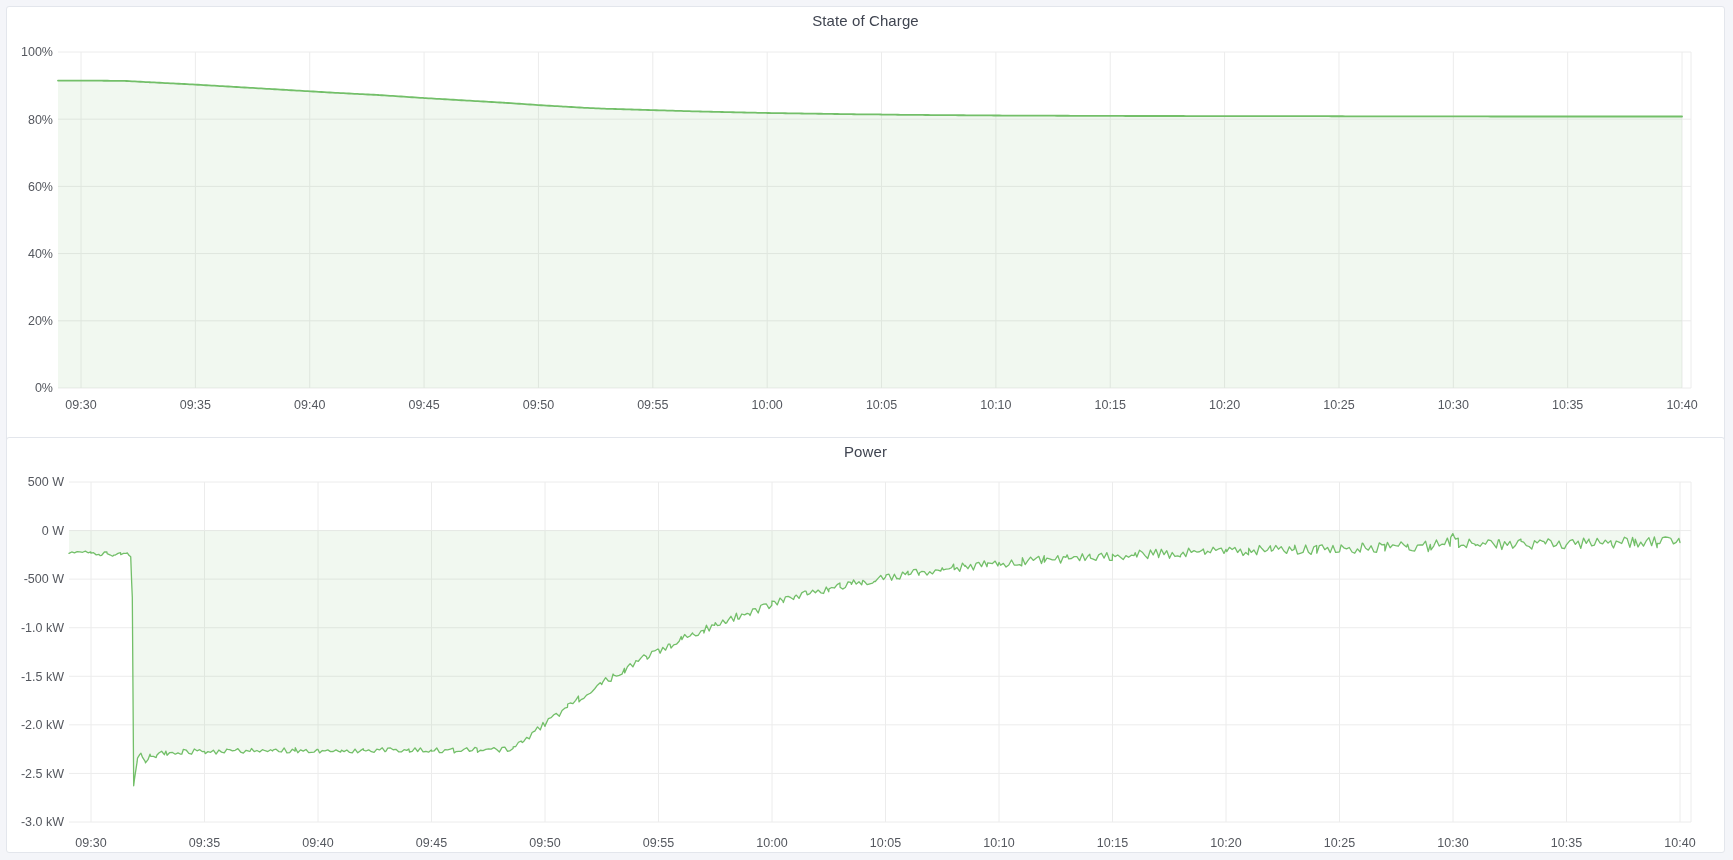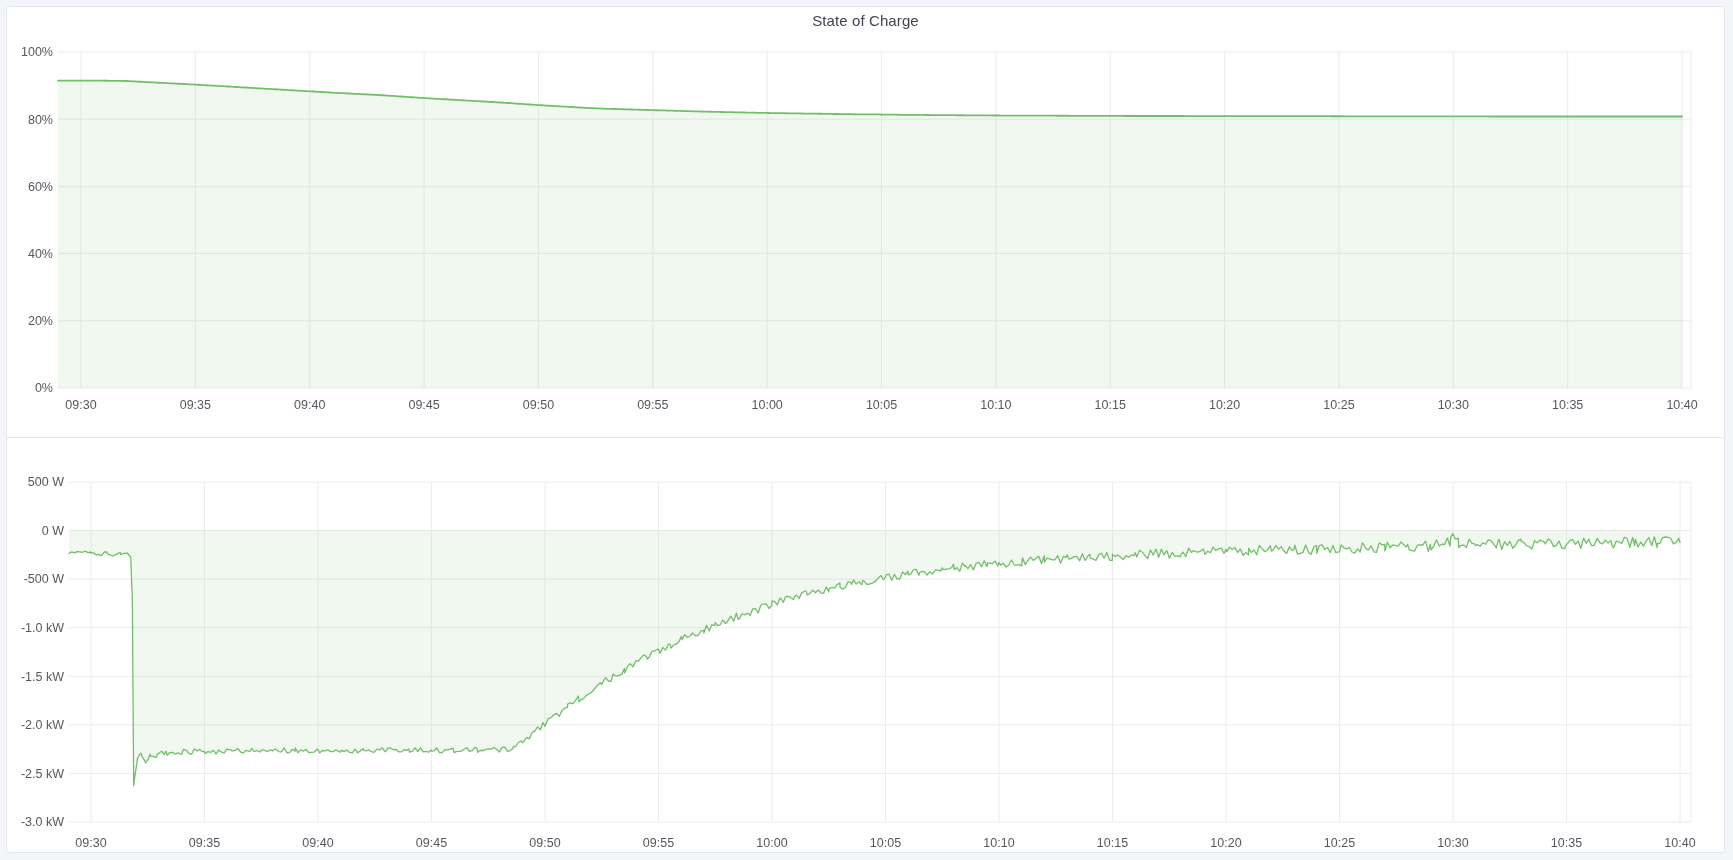--- a/index.html
+++ b/index.html
@@ -84,20 +84,21 @@
           <line x1="1675.04" y1="45" x2="1675.04" y2="381" stroke="#ececec" stroke-width="1"></line>
           <text x="1675.04" y="402" text-anchor="middle" class="tick-label">10:40</text>
           <line x1="1684" y1="45" x2="1684" y2="381" stroke="#ececec" stroke-width="1"></line>
           <path d="M50.99 381.00L50.99 73.56L53.74 73.56L56.48 73.56L59.22 73.56L61.97 73.56L64.71 73.56L67.46 73.56L70.20 73.56L72.95 73.56L74.00 73.56L75.69 73.57L78.44 73.59L81.18 73.61L83.93 73.63L86.67 73.65L89.42 73.67L92.16 73.69L94.91 73.71L96.87 73.73L97.65 73.73L100.39 73.76L103.14 73.78L105.88 73.80L108.63 73.82L111.37 73.85L114.12 73.87L116.86 73.89L117.46 73.90L119.61 74.01L122.35 74.16L125.10 74.30L127.84 74.45L130.59 74.60L133.33 74.74L136.07 74.89L138.82 75.04L141.56 75.18L142.62 75.24L144.31 75.33L147.05 75.47L149.80 75.61L152.54 75.75L155.29 75.89L158.03 76.03L160.78 76.17L163.52 76.31L166.27 76.46L169.01 76.60L171.75 76.74L174.50 76.88L177.24 77.02L179.99 77.16L182.73 77.30L185.48 77.44L188.22 77.58L188.36 77.59L190.97 77.75L193.71 77.91L196.46 78.07L199.20 78.23L201.95 78.39L204.69 78.55L207.44 78.71L210.18 78.87L212.92 79.04L215.67 79.20L218.41 79.36L221.16 79.52L223.90 79.68L226.65 79.84L229.39 80.00L232.14 80.16L234.10 80.28L234.88 80.33L237.63 80.49L240.37 80.65L243.12 80.81L245.86 80.97L248.60 81.13L251.35 81.29L254.09 81.45L256.84 81.62L259.58 81.78L262.33 81.94L265.07 82.10L267.82 82.26L270.56 82.42L273.31 82.58L276.05 82.74L278.80 82.91L279.85 82.97L281.54 83.07L284.29 83.23L287.03 83.39L289.77 83.55L292.52 83.71L295.26 83.87L298.01 84.04L300.75 84.20L303.50 84.36L306.24 84.52L308.99 84.68L311.73 84.84L314.48 85.00L317.22 85.16L319.97 85.33L322.71 85.49L325.45 85.65L325.59 85.66L328.20 85.79L330.94 85.93L333.69 86.07L336.43 86.21L339.18 86.35L341.92 86.50L344.67 86.64L347.41 86.78L350.16 86.92L352.90 87.06L355.65 87.20L358.39 87.34L361.14 87.48L363.88 87.62L366.62 87.77L369.37 87.91L371.34 88.01L372.11 88.06L374.86 88.24L377.60 88.42L380.35 88.60L383.09 88.79L385.84 88.97L388.58 89.15L391.33 89.33L394.07 89.51L396.82 89.69L399.56 89.87L402.30 90.06L405.05 90.24L407.79 90.42L410.54 90.60L413.28 90.78L416.03 90.96L417.08 91.03L418.77 91.13L421.52 91.29L424.26 91.45L427.01 91.62L429.75 91.78L432.50 91.94L435.24 92.10L437.99 92.26L440.73 92.42L443.47 92.58L446.22 92.74L448.96 92.91L451.71 93.07L454.45 93.23L457.20 93.39L459.94 93.55L462.69 93.71L462.82 93.72L465.43 93.87L468.18 94.03L470.92 94.20L473.67 94.36L476.41 94.52L479.15 94.68L481.90 94.84L484.64 95.00L487.39 95.16L490.13 95.32L492.88 95.49L495.62 95.65L497.13 95.74L498.37 95.82L501.11 96.01L503.86 96.20L506.60 96.39L509.35 96.57L512.09 96.76L514.83 96.95L517.58 97.14L520.32 97.33L523.07 97.51L525.81 97.70L528.56 97.89L531.30 98.08L531.44 98.09L534.05 98.24L536.79 98.40L539.54 98.56L542.28 98.73L545.03 98.89L547.77 99.05L550.52 99.21L553.26 99.37L554.31 99.43L556.00 99.53L558.75 99.69L561.49 99.85L564.24 100.02L566.98 100.18L569.73 100.34L572.47 100.50L575.22 100.66L577.18 100.78L577.96 100.81L580.71 100.93L583.45 101.05L586.20 101.17L588.94 101.29L591.68 101.42L594.43 101.54L597.17 101.66L599.92 101.78L600.06 101.78L602.66 101.86L605.41 101.94L608.15 102.02L610.90 102.10L613.64 102.18L616.39 102.26L619.13 102.34L621.88 102.43L622.93 102.46L624.62 102.51L627.37 102.59L630.11 102.67L632.85 102.75L635.60 102.83L638.34 102.91L641.09 102.99L643.83 103.07L645.80 103.13L646.58 103.15L649.32 103.23L652.07 103.31L654.81 103.39L657.56 103.47L660.30 103.55L663.05 103.63L665.79 103.72L668.53 103.80L668.67 103.80L671.28 103.88L674.02 103.96L676.77 104.04L679.51 104.12L682.26 104.20L685.00 104.28L687.75 104.36L690.49 104.44L691.54 104.47L693.24 104.51L695.98 104.57L698.73 104.63L701.47 104.69L704.22 104.75L706.96 104.81L709.70 104.87L712.45 104.93L714.42 104.98L715.19 104.99L717.94 105.05L720.68 105.11L723.43 105.17L726.17 105.24L728.92 105.30L731.66 105.36L734.41 105.42L737.15 105.48L737.29 105.48L739.90 105.54L742.64 105.60L745.38 105.66L748.13 105.72L750.87 105.78L753.62 105.84L756.36 105.90L759.11 105.96L760.16 105.98L761.85 106.01L764.60 106.05L767.34 106.09L770.09 106.13L772.83 106.17L775.58 106.21L778.32 106.25L781.07 106.29L783.03 106.32L783.81 106.33L786.55 106.37L789.30 106.41L792.04 106.45L794.79 106.49L797.53 106.53L800.28 106.57L803.02 106.61L805.77 106.65L805.90 106.66L808.51 106.69L811.26 106.73L814.00 106.77L816.75 106.82L819.49 106.86L822.23 106.90L824.98 106.94L827.72 106.98L828.78 106.99L830.47 107.02L833.21 107.06L835.96 107.10L838.70 107.14L841.45 107.18L844.19 107.22L846.94 107.26L849.68 107.30L851.65 107.33L852.43 107.33L855.17 107.35L857.91 107.37L860.66 107.39L863.40 107.41L866.15 107.43L868.89 107.45L871.64 107.47L874.38 107.49L874.52 107.50L877.13 107.53L879.87 107.57L882.62 107.61L885.36 107.66L888.11 107.70L890.85 107.74L893.60 107.78L896.34 107.82L897.39 107.83L899.08 107.84L901.83 107.86L904.57 107.88L907.32 107.90L910.06 107.93L912.81 107.95L915.55 107.97L918.30 107.99L920.26 108.00L921.04 108.01L923.79 108.03L926.53 108.05L929.28 108.07L932.02 108.09L934.76 108.11L937.51 108.13L940.25 108.15L943.00 108.17L943.14 108.17L945.74 108.19L948.49 108.21L951.23 108.23L953.98 108.25L956.72 108.27L959.47 108.29L962.21 108.31L964.96 108.33L966.01 108.34L967.70 108.35L970.45 108.37L973.19 108.39L975.93 108.41L978.68 108.43L981.42 108.45L984.17 108.47L986.91 108.49L988.88 108.50L989.66 108.51L992.40 108.52L995.15 108.53L997.89 108.54L1000.64 108.55L1003.38 108.56L1006.13 108.57L1008.87 108.58L1011.61 108.59L1014.36 108.60L1017.10 108.61L1019.85 108.62L1022.59 108.63L1025.34 108.64L1028.08 108.65L1030.83 108.66L1033.57 108.67L1034.62 108.67L1036.32 108.68L1039.06 108.69L1041.81 108.70L1044.55 108.71L1047.30 108.72L1050.04 108.73L1052.78 108.74L1055.53 108.75L1058.27 108.76L1061.02 108.77L1063.76 108.78L1066.51 108.79L1069.25 108.80L1072.00 108.81L1074.74 108.82L1077.49 108.83L1080.23 108.84L1080.37 108.84L1082.98 108.85L1085.72 108.86L1088.46 108.87L1091.21 108.88L1093.95 108.89L1096.70 108.90L1099.44 108.91L1102.19 108.92L1104.93 108.93L1107.68 108.94L1110.42 108.95L1113.17 108.96L1115.91 108.97L1118.66 108.98L1121.40 108.99L1124.15 109.00L1126.11 109.01L1126.89 109.01L1129.63 109.01L1132.38 109.01L1135.12 109.01L1137.87 109.01L1140.61 109.01L1143.36 109.01L1146.10 109.01L1148.85 109.01L1151.59 109.01L1154.34 109.01L1157.08 109.01L1159.83 109.01L1162.57 109.01L1165.31 109.01L1168.06 109.01L1170.80 109.01L1171.86 109.01L1173.55 109.01L1176.29 109.02L1179.04 109.03L1181.78 109.04L1184.53 109.05L1187.27 109.06L1190.02 109.07L1192.76 109.08L1195.51 109.09L1198.25 109.10L1200.99 109.12L1203.74 109.13L1206.48 109.14L1209.23 109.15L1211.97 109.16L1214.72 109.17L1217.46 109.18L1217.60 109.18L1220.21 109.18L1222.95 109.18L1225.70 109.18L1228.44 109.18L1231.19 109.18L1233.93 109.18L1236.68 109.18L1239.42 109.18L1242.16 109.18L1244.91 109.18L1247.65 109.18L1250.40 109.18L1253.14 109.18L1255.89 109.18L1258.63 109.18L1261.38 109.18L1263.34 109.18L1264.12 109.18L1266.87 109.18L1269.61 109.18L1272.36 109.18L1275.10 109.18L1277.84 109.18L1280.59 109.18L1283.33 109.18L1286.08 109.18L1288.82 109.18L1291.57 109.18L1294.31 109.18L1297.06 109.18L1299.80 109.18L1302.55 109.18L1305.29 109.18L1308.04 109.18L1309.09 109.18L1310.78 109.18L1313.53 109.19L1316.27 109.20L1319.01 109.21L1321.76 109.22L1324.50 109.23L1327.25 109.24L1329.99 109.25L1332.74 109.26L1335.48 109.27L1338.23 109.28L1340.97 109.29L1343.72 109.30L1346.46 109.31L1349.21 109.32L1351.95 109.33L1354.69 109.34L1354.83 109.34L1357.44 109.34L1360.18 109.34L1362.93 109.34L1365.67 109.34L1368.42 109.34L1371.16 109.34L1373.91 109.34L1376.65 109.34L1379.40 109.34L1382.14 109.34L1384.89 109.34L1387.63 109.34L1390.38 109.34L1393.12 109.34L1395.86 109.34L1398.61 109.34L1400.58 109.34L1401.35 109.34L1404.10 109.34L1406.84 109.34L1409.59 109.34L1412.33 109.34L1415.08 109.34L1417.82 109.34L1420.57 109.34L1423.31 109.34L1426.06 109.34L1428.80 109.34L1431.54 109.34L1434.29 109.34L1437.03 109.34L1439.78 109.34L1442.52 109.34L1445.27 109.34L1446.32 109.34L1448.01 109.35L1450.76 109.36L1453.50 109.37L1456.25 109.38L1458.99 109.39L1461.74 109.40L1464.48 109.41L1467.23 109.42L1469.97 109.43L1472.71 109.44L1475.46 109.45L1478.20 109.46L1480.95 109.47L1483.69 109.48L1486.44 109.49L1489.18 109.50L1491.93 109.51L1492.06 109.51L1494.67 109.51L1497.42 109.51L1500.16 109.51L1502.91 109.51L1505.65 109.51L1508.39 109.51L1511.14 109.51L1513.88 109.51L1516.63 109.51L1519.37 109.51L1522.12 109.51L1524.86 109.51L1527.61 109.51L1530.35 109.51L1533.10 109.51L1535.84 109.51L1537.81 109.51L1538.59 109.51L1541.33 109.51L1544.07 109.51L1546.82 109.51L1549.56 109.51L1552.31 109.51L1555.05 109.51L1557.80 109.51L1560.54 109.51L1563.29 109.51L1566.03 109.51L1568.78 109.51L1571.52 109.51L1574.27 109.51L1577.01 109.51L1579.76 109.51L1582.50 109.51L1583.55 109.51L1585.24 109.51L1587.99 109.51L1590.73 109.51L1593.48 109.51L1596.22 109.51L1598.97 109.51L1601.71 109.51L1604.46 109.51L1607.20 109.51L1609.95 109.51L1612.69 109.51L1615.44 109.51L1618.18 109.51L1620.92 109.51L1623.67 109.51L1626.41 109.51L1629.16 109.51L1629.30 109.51L1631.90 109.51L1634.65 109.51L1637.39 109.51L1640.14 109.51L1642.88 109.51L1645.63 109.51L1648.37 109.51L1651.12 109.51L1653.86 109.51L1656.61 109.51L1659.35 109.51L1662.09 109.51L1664.84 109.51L1667.58 109.51L1670.33 109.51L1673.07 109.51L1675.04 109.51L1675.04 381.00Z" fill="rgba(115,191,105,0.10)" stroke="none"></path>
           <path d="M50.99 73.56L53.74 73.56L56.48 73.56L59.22 73.56L61.97 73.56L64.71 73.56L67.46 73.56L70.20 73.56L72.95 73.56L74.00 73.56L75.69 73.57L78.44 73.59L81.18 73.61L83.93 73.63L86.67 73.65L89.42 73.67L92.16 73.69L94.91 73.71L96.87 73.73L97.65 73.73L100.39 73.76L103.14 73.78L105.88 73.80L108.63 73.82L111.37 73.85L114.12 73.87L116.86 73.89L117.46 73.90L119.61 74.01L122.35 74.16L125.10 74.30L127.84 74.45L130.59 74.60L133.33 74.74L136.07 74.89L138.82 75.04L141.56 75.18L142.62 75.24L144.31 75.33L147.05 75.47L149.80 75.61L152.54 75.75L155.29 75.89L158.03 76.03L160.78 76.17L163.52 76.31L166.27 76.46L169.01 76.60L171.75 76.74L174.50 76.88L177.24 77.02L179.99 77.16L182.73 77.30L185.48 77.44L188.22 77.58L188.36 77.59L190.97 77.75L193.71 77.91L196.46 78.07L199.20 78.23L201.95 78.39L204.69 78.55L207.44 78.71L210.18 78.87L212.92 79.04L215.67 79.20L218.41 79.36L221.16 79.52L223.90 79.68L226.65 79.84L229.39 80.00L232.14 80.16L234.10 80.28L234.88 80.33L237.63 80.49L240.37 80.65L243.12 80.81L245.86 80.97L248.60 81.13L251.35 81.29L254.09 81.45L256.84 81.62L259.58 81.78L262.33 81.94L265.07 82.10L267.82 82.26L270.56 82.42L273.31 82.58L276.05 82.74L278.80 82.91L279.85 82.97L281.54 83.07L284.29 83.23L287.03 83.39L289.77 83.55L292.52 83.71L295.26 83.87L298.01 84.04L300.75 84.20L303.50 84.36L306.24 84.52L308.99 84.68L311.73 84.84L314.48 85.00L317.22 85.16L319.97 85.33L322.71 85.49L325.45 85.65L325.59 85.66L328.20 85.79L330.94 85.93L333.69 86.07L336.43 86.21L339.18 86.35L341.92 86.50L344.67 86.64L347.41 86.78L350.16 86.92L352.90 87.06L355.65 87.20L358.39 87.34L361.14 87.48L363.88 87.62L366.62 87.77L369.37 87.91L371.34 88.01L372.11 88.06L374.86 88.24L377.60 88.42L380.35 88.60L383.09 88.79L385.84 88.97L388.58 89.15L391.33 89.33L394.07 89.51L396.82 89.69L399.56 89.87L402.30 90.06L405.05 90.24L407.79 90.42L410.54 90.60L413.28 90.78L416.03 90.96L417.08 91.03L418.77 91.13L421.52 91.29L424.26 91.45L427.01 91.62L429.75 91.78L432.50 91.94L435.24 92.10L437.99 92.26L440.73 92.42L443.47 92.58L446.22 92.74L448.96 92.91L451.71 93.07L454.45 93.23L457.20 93.39L459.94 93.55L462.69 93.71L462.82 93.72L465.43 93.87L468.18 94.03L470.92 94.20L473.67 94.36L476.41 94.52L479.15 94.68L481.90 94.84L484.64 95.00L487.39 95.16L490.13 95.32L492.88 95.49L495.62 95.65L497.13 95.74L498.37 95.82L501.11 96.01L503.86 96.20L506.60 96.39L509.35 96.57L512.09 96.76L514.83 96.95L517.58 97.14L520.32 97.33L523.07 97.51L525.81 97.70L528.56 97.89L531.30 98.08L531.44 98.09L534.05 98.24L536.79 98.40L539.54 98.56L542.28 98.73L545.03 98.89L547.77 99.05L550.52 99.21L553.26 99.37L554.31 99.43L556.00 99.53L558.75 99.69L561.49 99.85L564.24 100.02L566.98 100.18L569.73 100.34L572.47 100.50L575.22 100.66L577.18 100.78L577.96 100.81L580.71 100.93L583.45 101.05L586.20 101.17L588.94 101.29L591.68 101.42L594.43 101.54L597.17 101.66L599.92 101.78L600.06 101.78L602.66 101.86L605.41 101.94L608.15 102.02L610.90 102.10L613.64 102.18L616.39 102.26L619.13 102.34L621.88 102.43L622.93 102.46L624.62 102.51L627.37 102.59L630.11 102.67L632.85 102.75L635.60 102.83L638.34 102.91L641.09 102.99L643.83 103.07L645.80 103.13L646.58 103.15L649.32 103.23L652.07 103.31L654.81 103.39L657.56 103.47L660.30 103.55L663.05 103.63L665.79 103.72L668.53 103.80L668.67 103.80L671.28 103.88L674.02 103.96L676.77 104.04L679.51 104.12L682.26 104.20L685.00 104.28L687.75 104.36L690.49 104.44L691.54 104.47L693.24 104.51L695.98 104.57L698.73 104.63L701.47 104.69L704.22 104.75L706.96 104.81L709.70 104.87L712.45 104.93L714.42 104.98L715.19 104.99L717.94 105.05L720.68 105.11L723.43 105.17L726.17 105.24L728.92 105.30L731.66 105.36L734.41 105.42L737.15 105.48L737.29 105.48L739.90 105.54L742.64 105.60L745.38 105.66L748.13 105.72L750.87 105.78L753.62 105.84L756.36 105.90L759.11 105.96L760.16 105.98L761.85 106.01L764.60 106.05L767.34 106.09L770.09 106.13L772.83 106.17L775.58 106.21L778.32 106.25L781.07 106.29L783.03 106.32L783.81 106.33L786.55 106.37L789.30 106.41L792.04 106.45L794.79 106.49L797.53 106.53L800.28 106.57L803.02 106.61L805.77 106.65L805.90 106.66L808.51 106.69L811.26 106.73L814.00 106.77L816.75 106.82L819.49 106.86L822.23 106.90L824.98 106.94L827.72 106.98L828.78 106.99L830.47 107.02L833.21 107.06L835.96 107.10L838.70 107.14L841.45 107.18L844.19 107.22L846.94 107.26L849.68 107.30L851.65 107.33L852.43 107.33L855.17 107.35L857.91 107.37L860.66 107.39L863.40 107.41L866.15 107.43L868.89 107.45L871.64 107.47L874.38 107.49L874.52 107.50L877.13 107.53L879.87 107.57L882.62 107.61L885.36 107.66L888.11 107.70L890.85 107.74L893.60 107.78L896.34 107.82L897.39 107.83L899.08 107.84L901.83 107.86L904.57 107.88L907.32 107.90L910.06 107.93L912.81 107.95L915.55 107.97L918.30 107.99L920.26 108.00L921.04 108.01L923.79 108.03L926.53 108.05L929.28 108.07L932.02 108.09L934.76 108.11L937.51 108.13L940.25 108.15L943.00 108.17L943.14 108.17L945.74 108.19L948.49 108.21L951.23 108.23L953.98 108.25L956.72 108.27L959.47 108.29L962.21 108.31L964.96 108.33L966.01 108.34L967.70 108.35L970.45 108.37L973.19 108.39L975.93 108.41L978.68 108.43L981.42 108.45L984.17 108.47L986.91 108.49L988.88 108.50L989.66 108.51L992.40 108.52L995.15 108.53L997.89 108.54L1000.64 108.55L1003.38 108.56L1006.13 108.57L1008.87 108.58L1011.61 108.59L1014.36 108.60L1017.10 108.61L1019.85 108.62L1022.59 108.63L1025.34 108.64L1028.08 108.65L1030.83 108.66L1033.57 108.67L1034.62 108.67L1036.32 108.68L1039.06 108.69L1041.81 108.70L1044.55 108.71L1047.30 108.72L1050.04 108.73L1052.78 108.74L1055.53 108.75L1058.27 108.76L1061.02 108.77L1063.76 108.78L1066.51 108.79L1069.25 108.80L1072.00 108.81L1074.74 108.82L1077.49 108.83L1080.23 108.84L1080.37 108.84L1082.98 108.85L1085.72 108.86L1088.46 108.87L1091.21 108.88L1093.95 108.89L1096.70 108.90L1099.44 108.91L1102.19 108.92L1104.93 108.93L1107.68 108.94L1110.42 108.95L1113.17 108.96L1115.91 108.97L1118.66 108.98L1121.40 108.99L1124.15 109.00L1126.11 109.01L1126.89 109.01L1129.63 109.01L1132.38 109.01L1135.12 109.01L1137.87 109.01L1140.61 109.01L1143.36 109.01L1146.10 109.01L1148.85 109.01L1151.59 109.01L1154.34 109.01L1157.08 109.01L1159.83 109.01L1162.57 109.01L1165.31 109.01L1168.06 109.01L1170.80 109.01L1171.86 109.01L1173.55 109.01L1176.29 109.02L1179.04 109.03L1181.78 109.04L1184.53 109.05L1187.27 109.06L1190.02 109.07L1192.76 109.08L1195.51 109.09L1198.25 109.10L1200.99 109.12L1203.74 109.13L1206.48 109.14L1209.23 109.15L1211.97 109.16L1214.72 109.17L1217.46 109.18L1217.60 109.18L1220.21 109.18L1222.95 109.18L1225.70 109.18L1228.44 109.18L1231.19 109.18L1233.93 109.18L1236.68 109.18L1239.42 109.18L1242.16 109.18L1244.91 109.18L1247.65 109.18L1250.40 109.18L1253.14 109.18L1255.89 109.18L1258.63 109.18L1261.38 109.18L1263.34 109.18L1264.12 109.18L1266.87 109.18L1269.61 109.18L1272.36 109.18L1275.10 109.18L1277.84 109.18L1280.59 109.18L1283.33 109.18L1286.08 109.18L1288.82 109.18L1291.57 109.18L1294.31 109.18L1297.06 109.18L1299.80 109.18L1302.55 109.18L1305.29 109.18L1308.04 109.18L1309.09 109.18L1310.78 109.18L1313.53 109.19L1316.27 109.20L1319.01 109.21L1321.76 109.22L1324.50 109.23L1327.25 109.24L1329.99 109.25L1332.74 109.26L1335.48 109.27L1338.23 109.28L1340.97 109.29L1343.72 109.30L1346.46 109.31L1349.21 109.32L1351.95 109.33L1354.69 109.34L1354.83 109.34L1357.44 109.34L1360.18 109.34L1362.93 109.34L1365.67 109.34L1368.42 109.34L1371.16 109.34L1373.91 109.34L1376.65 109.34L1379.40 109.34L1382.14 109.34L1384.89 109.34L1387.63 109.34L1390.38 109.34L1393.12 109.34L1395.86 109.34L1398.61 109.34L1400.58 109.34L1401.35 109.34L1404.10 109.34L1406.84 109.34L1409.59 109.34L1412.33 109.34L1415.08 109.34L1417.82 109.34L1420.57 109.34L1423.31 109.34L1426.06 109.34L1428.80 109.34L1431.54 109.34L1434.29 109.34L1437.03 109.34L1439.78 109.34L1442.52 109.34L1445.27 109.34L1446.32 109.34L1448.01 109.35L1450.76 109.36L1453.50 109.37L1456.25 109.38L1458.99 109.39L1461.74 109.40L1464.48 109.41L1467.23 109.42L1469.97 109.43L1472.71 109.44L1475.46 109.45L1478.20 109.46L1480.95 109.47L1483.69 109.48L1486.44 109.49L1489.18 109.50L1491.93 109.51L1492.06 109.51L1494.67 109.51L1497.42 109.51L1500.16 109.51L1502.91 109.51L1505.65 109.51L1508.39 109.51L1511.14 109.51L1513.88 109.51L1516.63 109.51L1519.37 109.51L1522.12 109.51L1524.86 109.51L1527.61 109.51L1530.35 109.51L1533.10 109.51L1535.84 109.51L1537.81 109.51L1538.59 109.51L1541.33 109.51L1544.07 109.51L1546.82 109.51L1549.56 109.51L1552.31 109.51L1555.05 109.51L1557.80 109.51L1560.54 109.51L1563.29 109.51L1566.03 109.51L1568.78 109.51L1571.52 109.51L1574.27 109.51L1577.01 109.51L1579.76 109.51L1582.50 109.51L1583.55 109.51L1585.24 109.51L1587.99 109.51L1590.73 109.51L1593.48 109.51L1596.22 109.51L1598.97 109.51L1601.71 109.51L1604.46 109.51L1607.20 109.51L1609.95 109.51L1612.69 109.51L1615.44 109.51L1618.18 109.51L1620.92 109.51L1623.67 109.51L1626.41 109.51L1629.16 109.51L1629.30 109.51L1631.90 109.51L1634.65 109.51L1637.39 109.51L1640.14 109.51L1642.88 109.51L1645.63 109.51L1648.37 109.51L1651.12 109.51L1653.86 109.51L1656.61 109.51L1659.35 109.51L1662.09 109.51L1664.84 109.51L1667.58 109.51L1670.33 109.51L1673.07 109.51L1675.04 109.51" fill="none" stroke="#73bf69" stroke-width="1.8" stroke-linejoin="round" stroke-linecap="round"></path>
         </svg>
       </div>
   </section>
 
   <section class="panel" id="panel-power">
+    <h2 class="panel-title">Power</h2>
     <div class="chart" id="chart1">
         <svg width="1719" height="414" viewBox="0 0 1719 414">
           <line x1="62" y1="44" x2="1684" y2="44" stroke="#ececec" stroke-width="1"></line>
           <text x="57" y="48.3" text-anchor="end" class="tick-label">500 W</text>
           <line x1="62" y1="92.57142857142857" x2="1684" y2="92.57142857142857" stroke="#ececec" stroke-width="1"></line>
           <text x="57" y="96.87142857142857" text-anchor="end" class="tick-label">0 W</text>
           <line x1="62" y1="141.14285714285714" x2="1684" y2="141.14285714285714" stroke="#ececec" stroke-width="1"></line>
           <text x="57" y="145.44285714285715" text-anchor="end" class="tick-label">-500 W</text>
           <line x1="62" y1="189.71428571428572" x2="1684" y2="189.71428571428572" stroke="#ececec" stroke-width="1"></line>
           <text x="57" y="194.01428571428573" text-anchor="end" class="tick-label">-1.0 kW</text>

